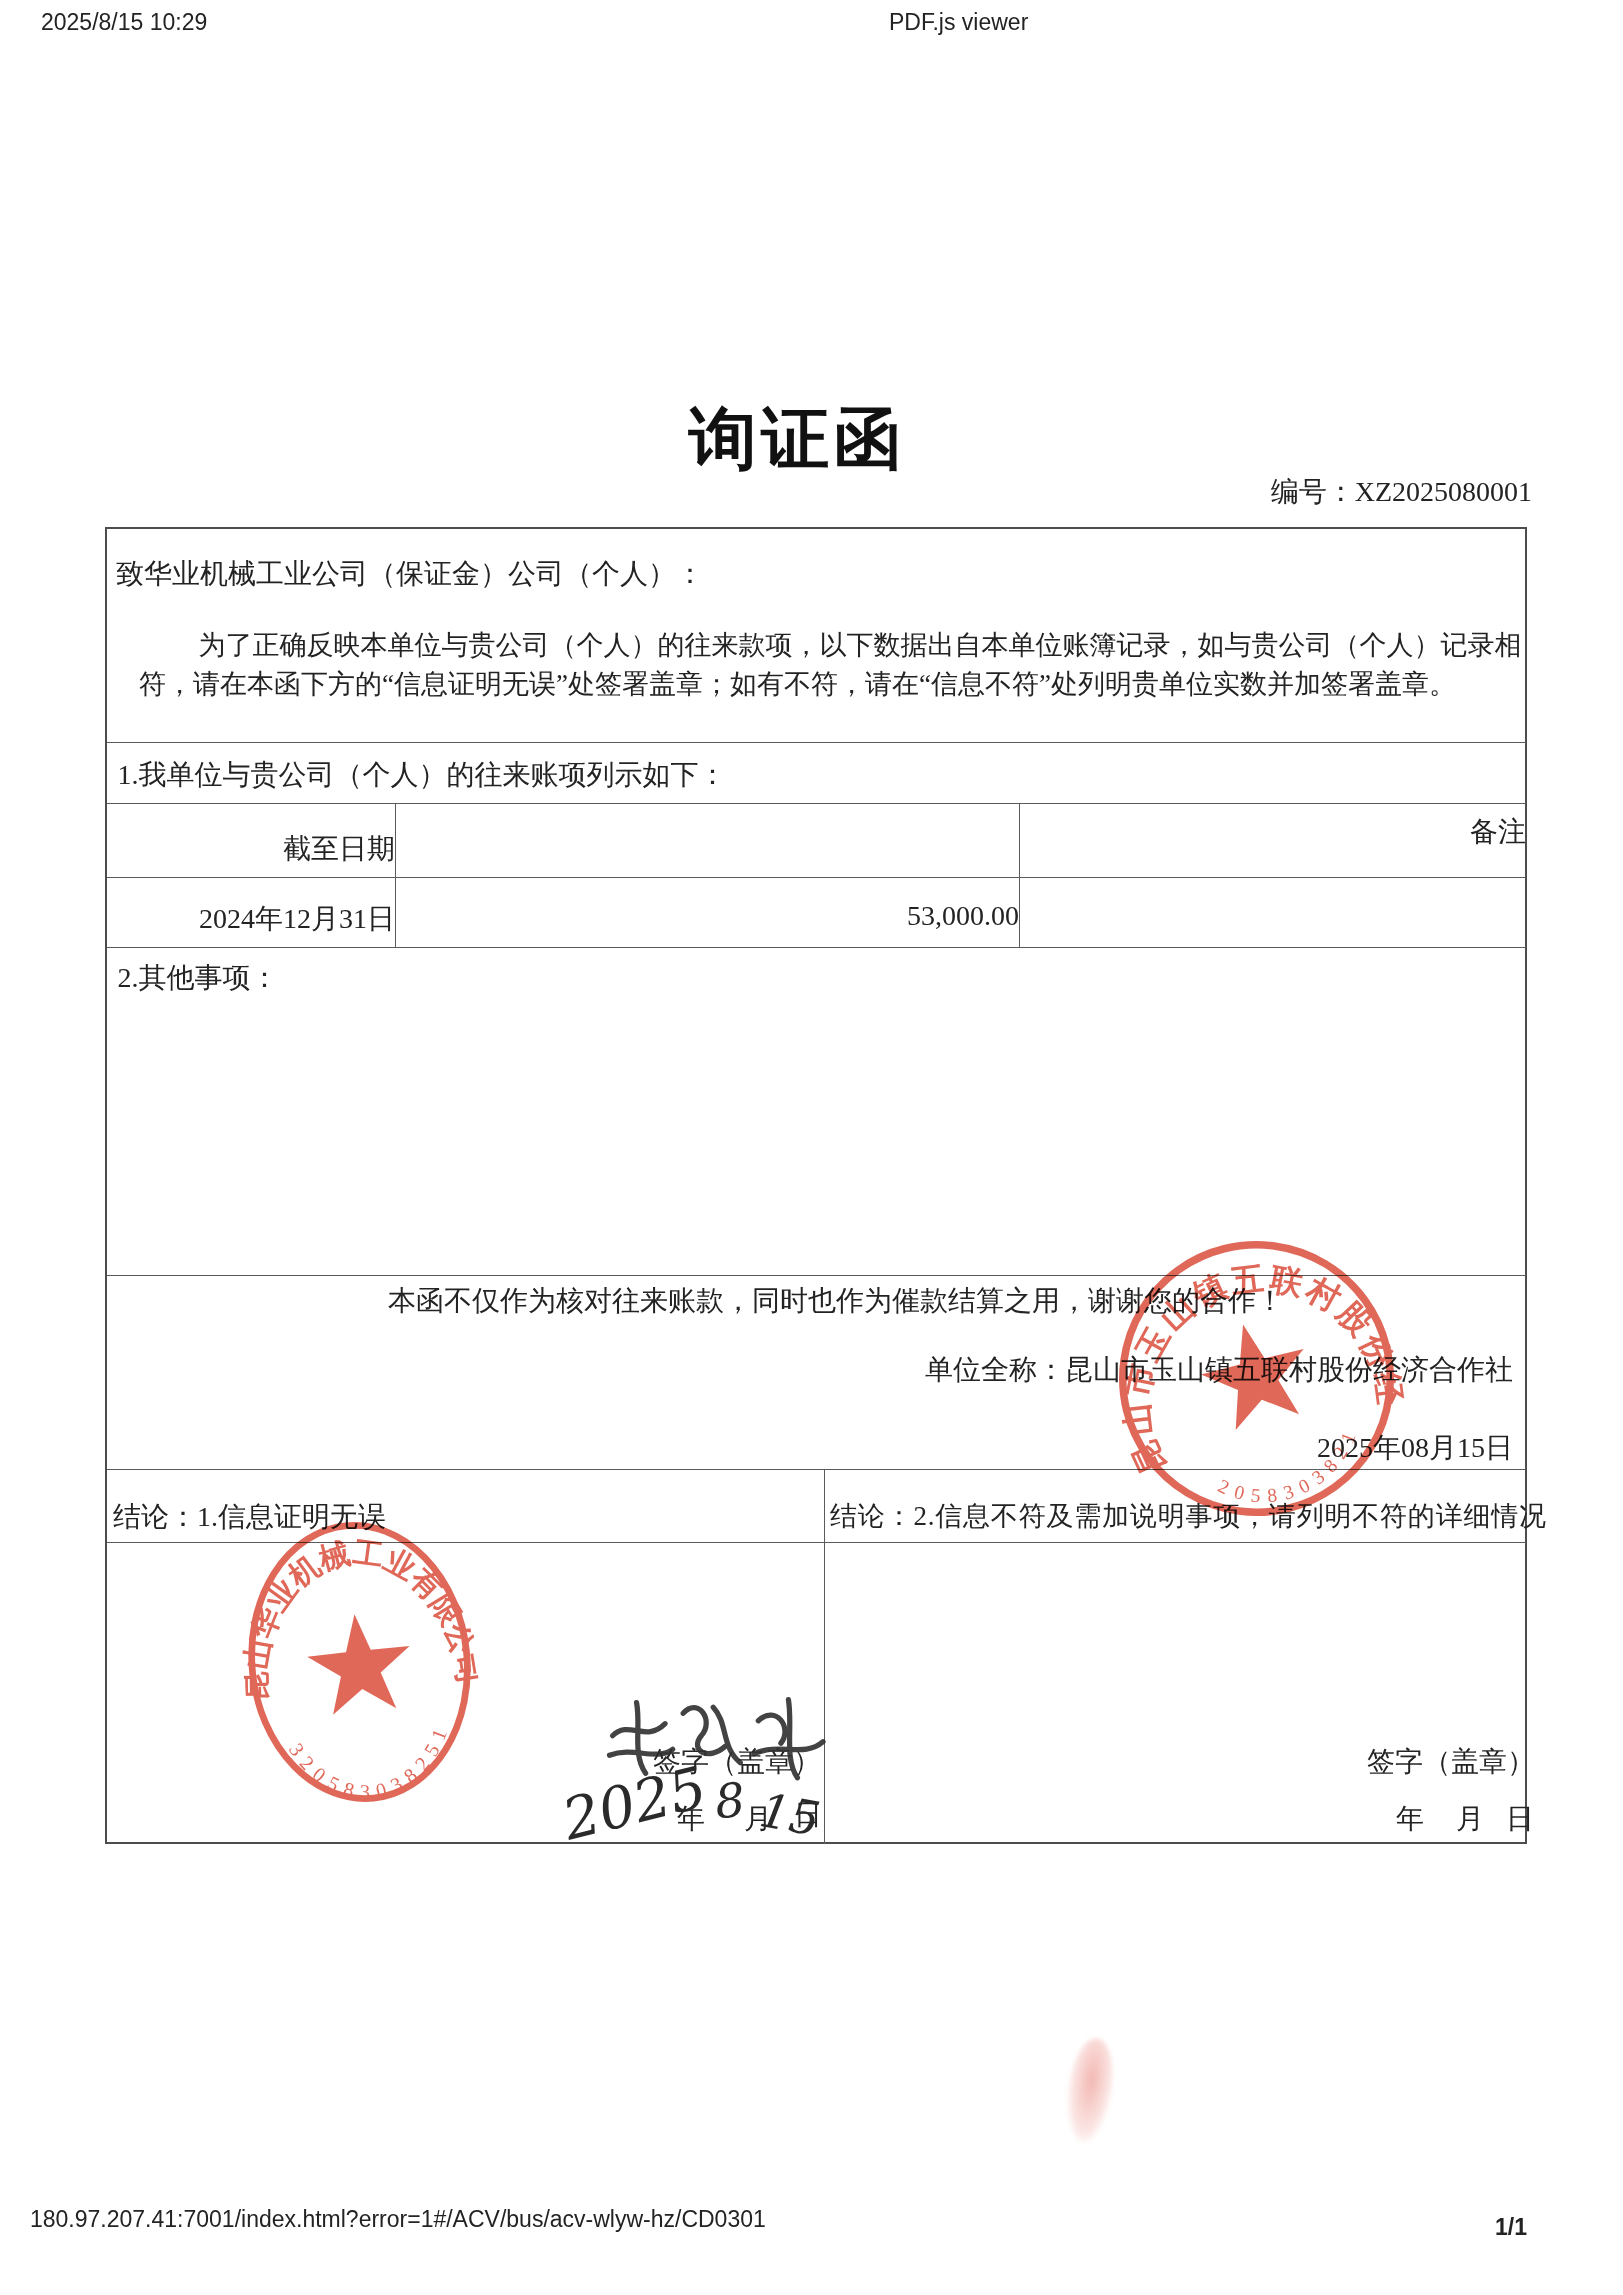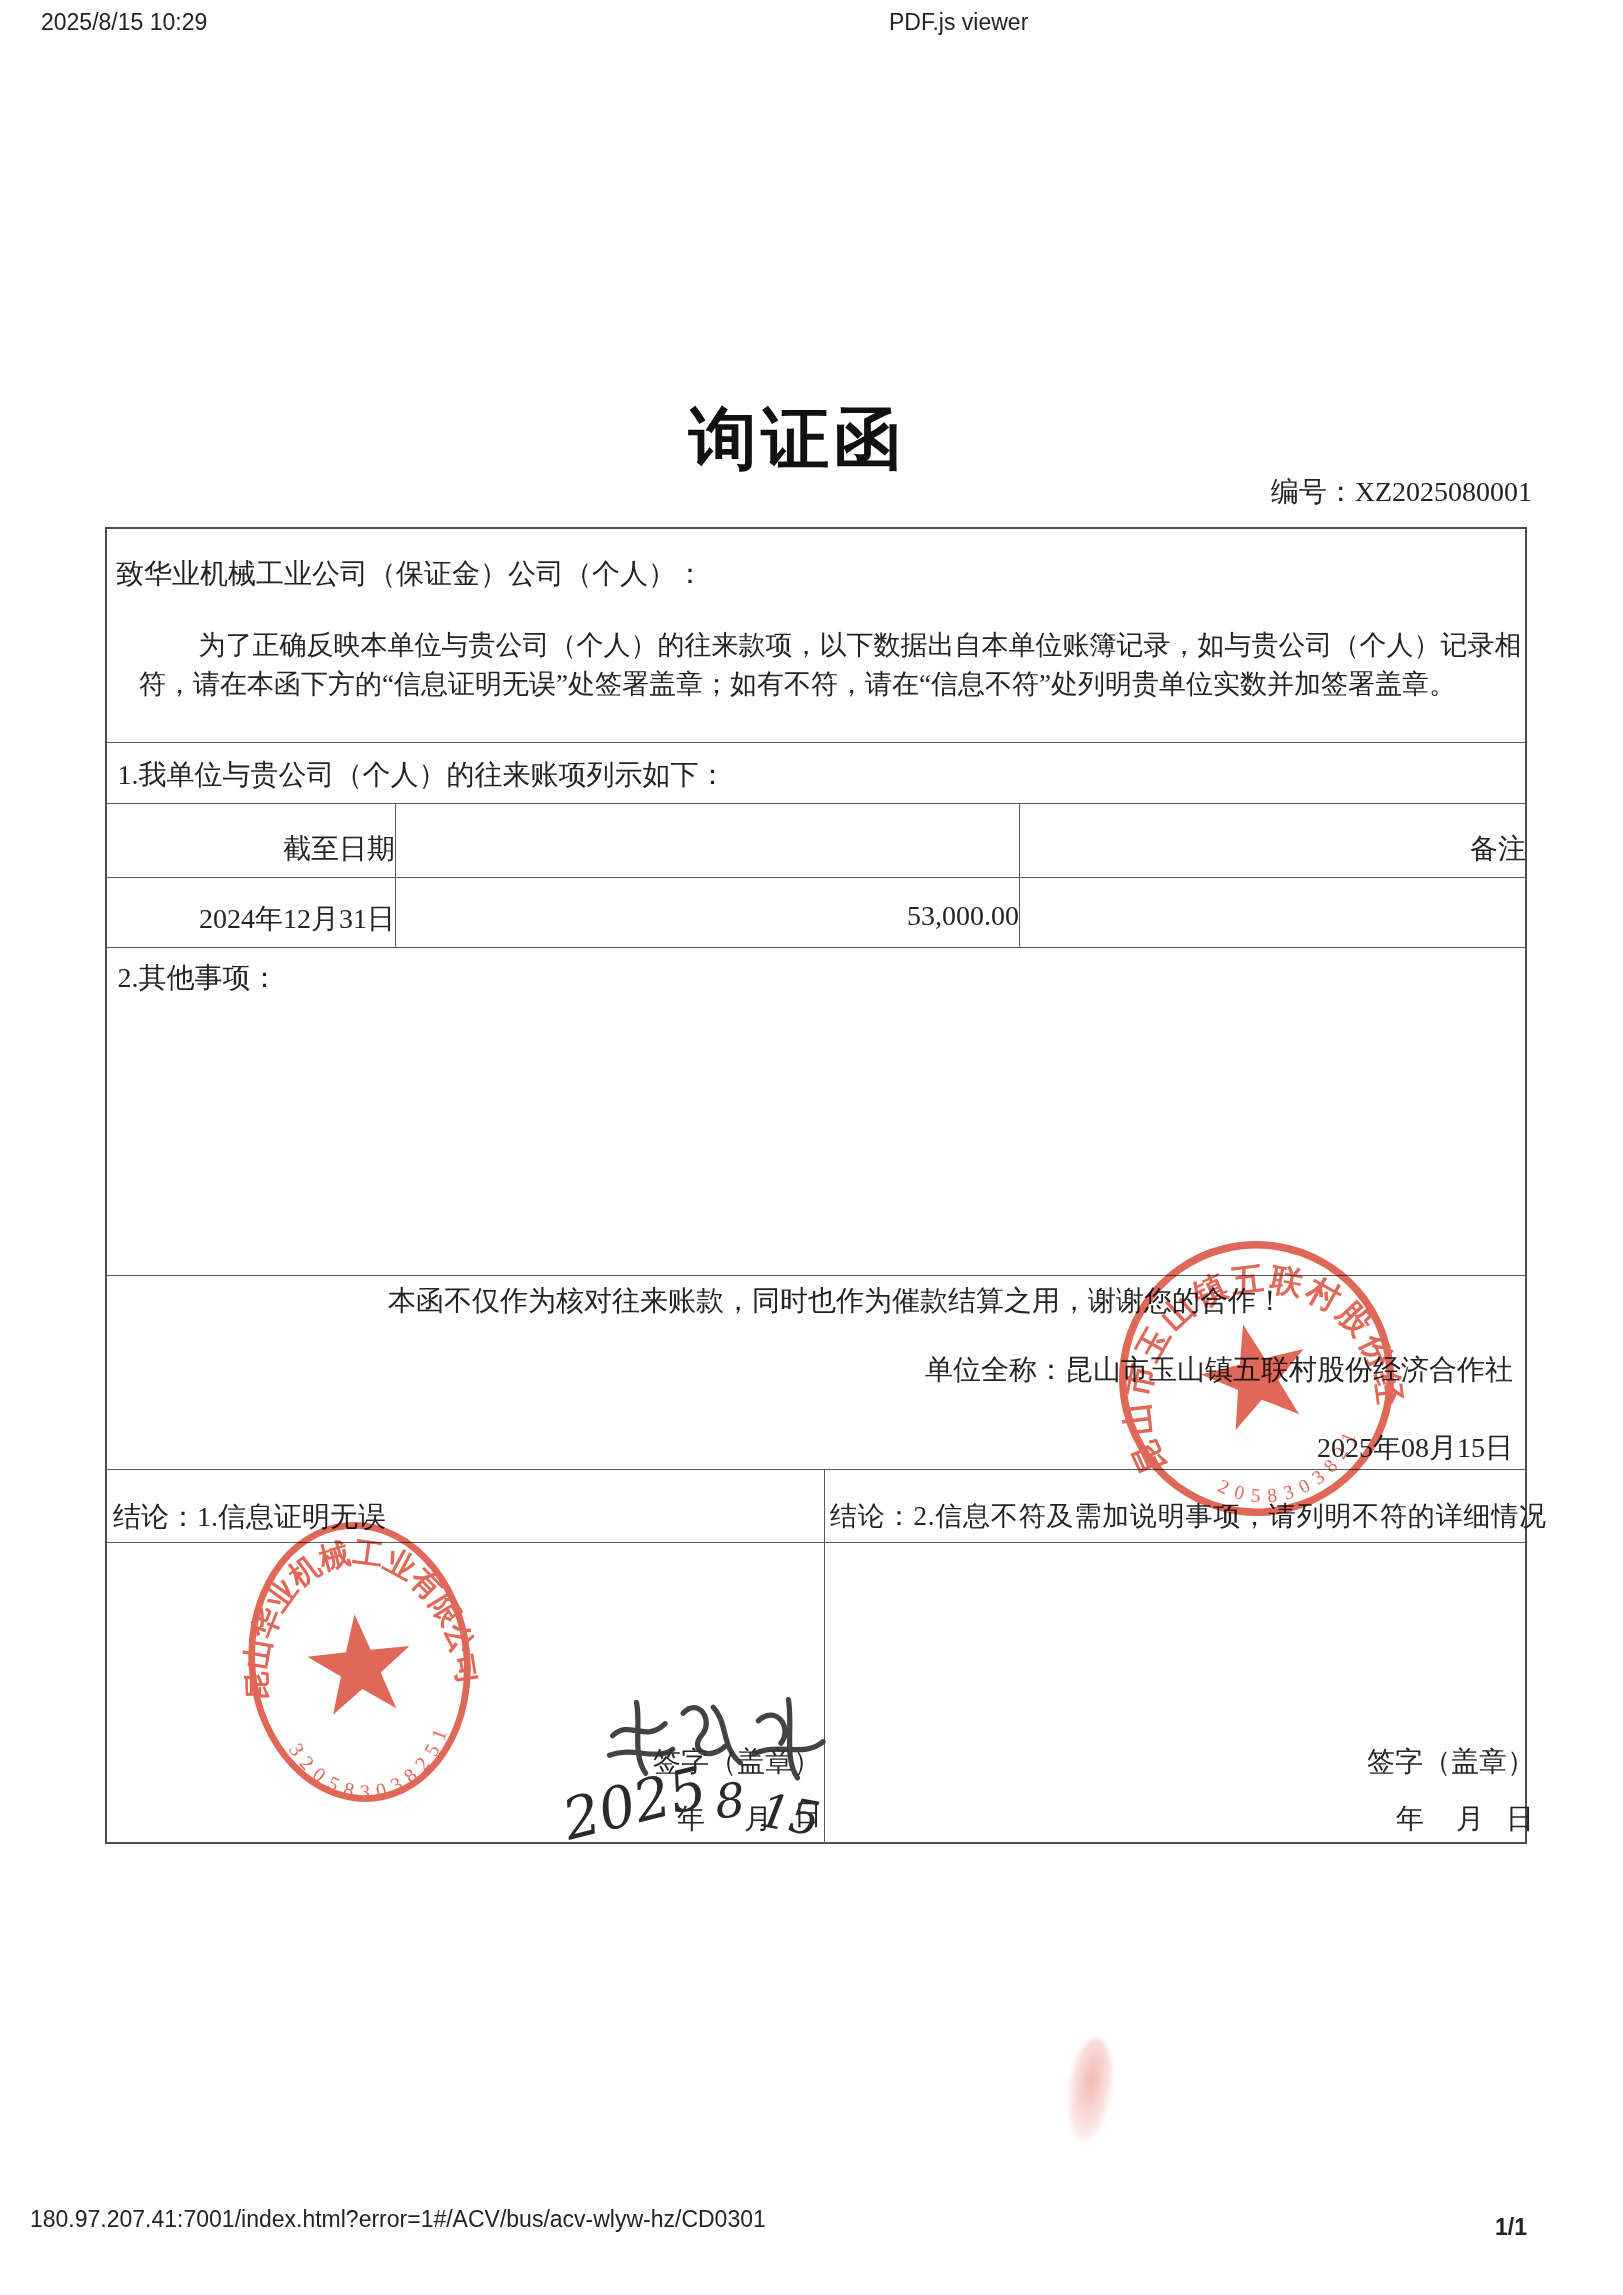--- a/index.html
+++ b/index.html
@@ -43,21 +43,21 @@
 
     <div class="abs fs36" style="left:10.5px;top:227px;">1.我单位与贵公司（个人）的往来账项列示如下：</div>
 
     <div class="hline" style="left:0;top:274px;width:1419px;"></div>
     <div class="hline" style="left:0;top:348px;width:1419px;"></div>
     <div class="hline" style="left:0;top:418px;width:1419px;"></div>
     <div class="vline" style="left:288px;top:274px;height:144px;"></div>
     <div class="vline" style="left:912px;top:274px;height:144px;"></div>
 
     <div class="cell fs36" style="left:0;top:301px;width:288px;">截至日期</div>
-    <div class="cell fs36" style="left:912px;top:301px;width:507px;">备注</div>
+    <div class="cell fs36" style="left:912px;top:284px;width:507px;">备注</div>
 
     <div class="cell fs36" style="left:0;top:371px;width:288px;">2024年12月31日</div>
     <div class="cell fs36" style="left:288px;top:371px;width:624px;">53,000.00</div>
     <div class="cell fs36" style="left:912px;top:371px;width:507px;"></div>
 
     <div class="abs fs36" style="left:10.5px;top:430px;">2.其他事项：</div>
 
     <div class="hline" style="left:0;top:746px;width:1419px;"></div>
 
     <div class="abs fs36" style="left:281px;top:753px;">本函不仅作为核对往来账款，同时也作为催款结算之用，谢谢您的合作！</div>

